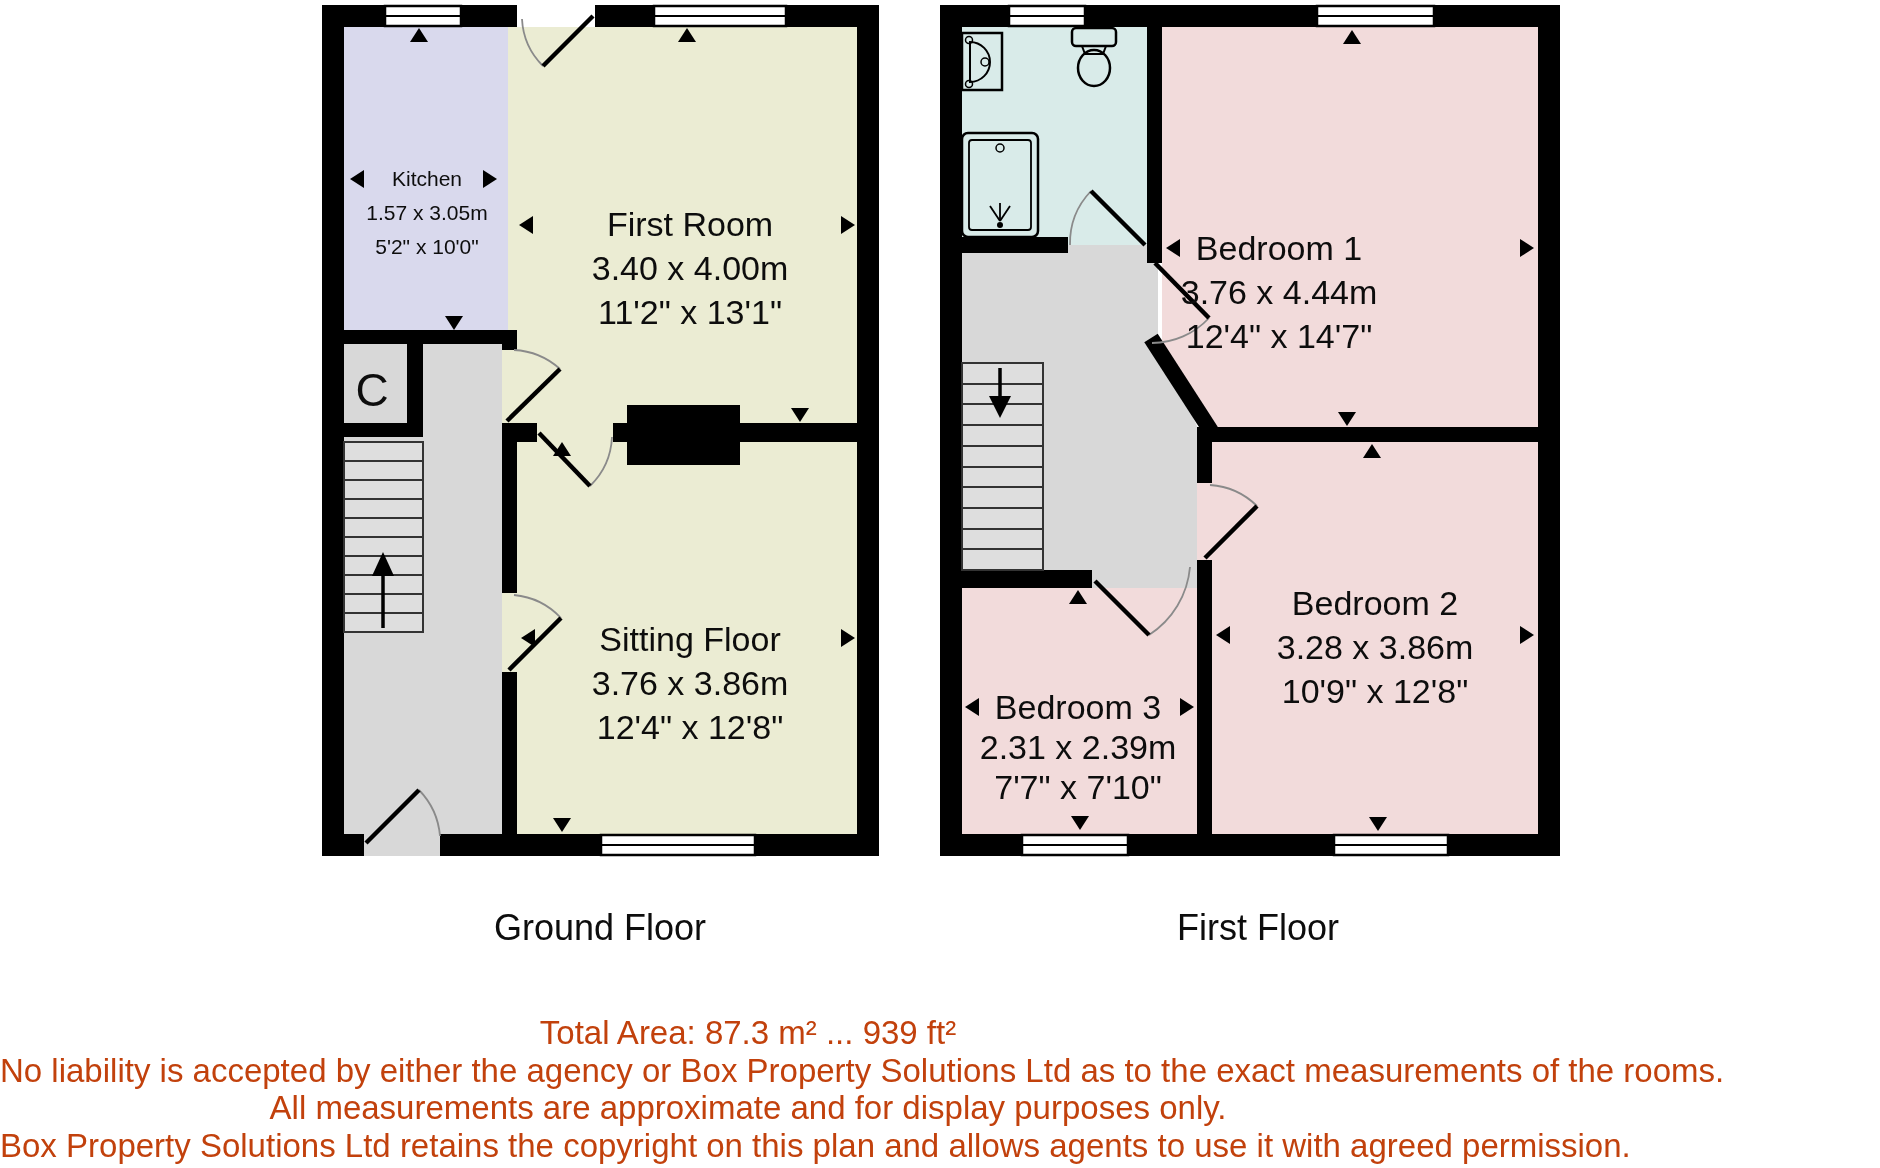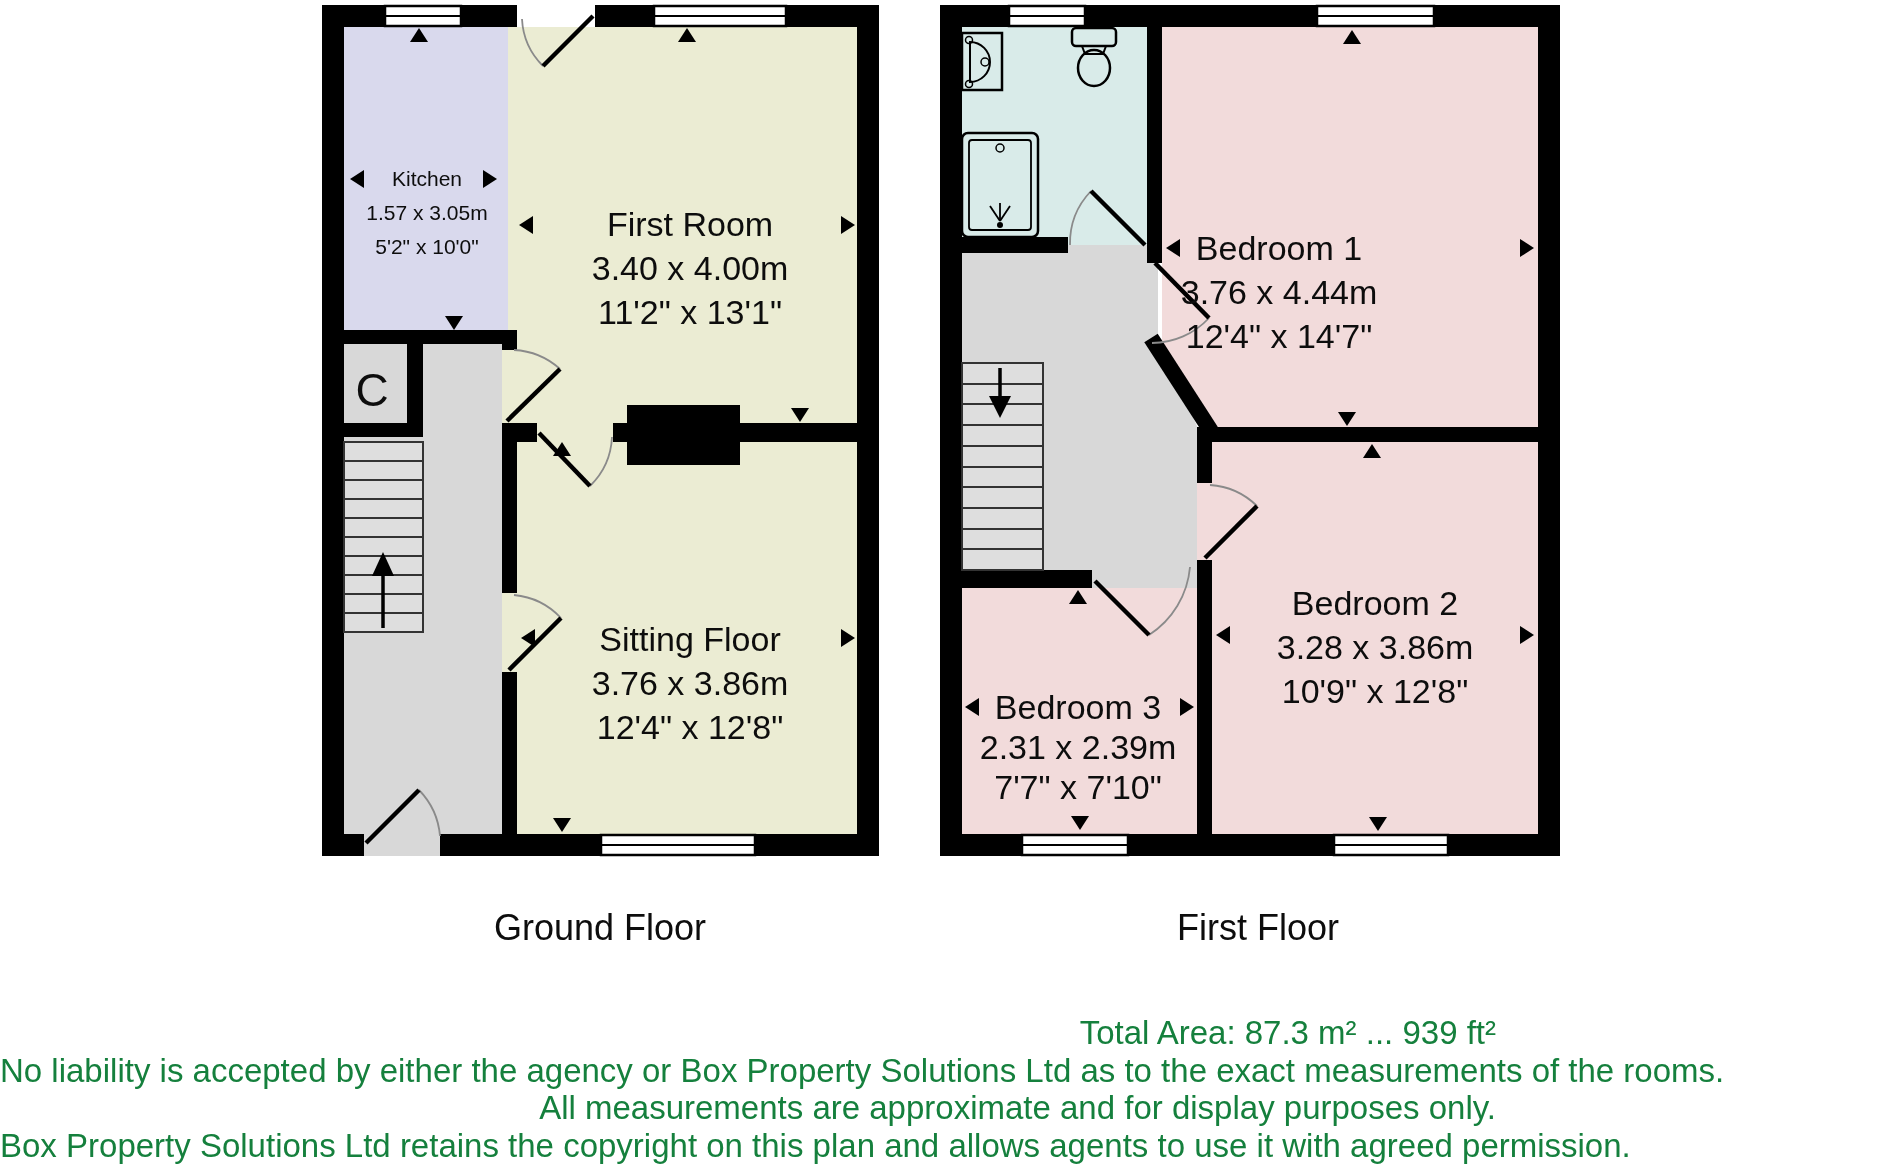--- a/index.html
+++ b/index.html
@@ -5,21 +5,21 @@
   html,body{margin:0;padding:0;background:#fff;}
   .canvas{position:relative;width:1880px;height:1168px;background:#ffffff;overflow:hidden;
           font-family:"Liberation Sans", sans-serif;color:#0d0d0d;}
   .plan-svg{position:absolute;left:0;top:0;}
   .room-label{position:absolute;transform:translate(-50%,-50%);text-align:center;white-space:nowrap;
               font-size:34px;line-height:44px;color:#0d0d0d;}
   .room-label.small{font-size:21px;line-height:34px;}
   .room-label.tight{line-height:40px;}
   .cupboard-label{position:absolute;transform:translate(-50%,-50%);font-size:46px;color:#0d0d0d;}
   .floor-label{position:absolute;transform:translate(-50%,-50%);font-size:36px;color:#0d0d0d;white-space:nowrap;}
-  .footer{position:absolute;left:0;top:1014px;width:1496px;text-align:right;font-size:33px;line-height:37.5px;color:#15803d;}
+  .footer{position:absolute;left:0;top:1014px;width:1496px;text-align:center;font-size:33px;line-height:37.5px;color:#c2410c;}
   .footer div{white-space:nowrap;}
 </style>
 </head>
 <body>
 
 <div class="canvas">
 
   <svg class="plan-svg" width="1880" height="1168" viewBox="0 0 1880 1168">
 
     <g>

